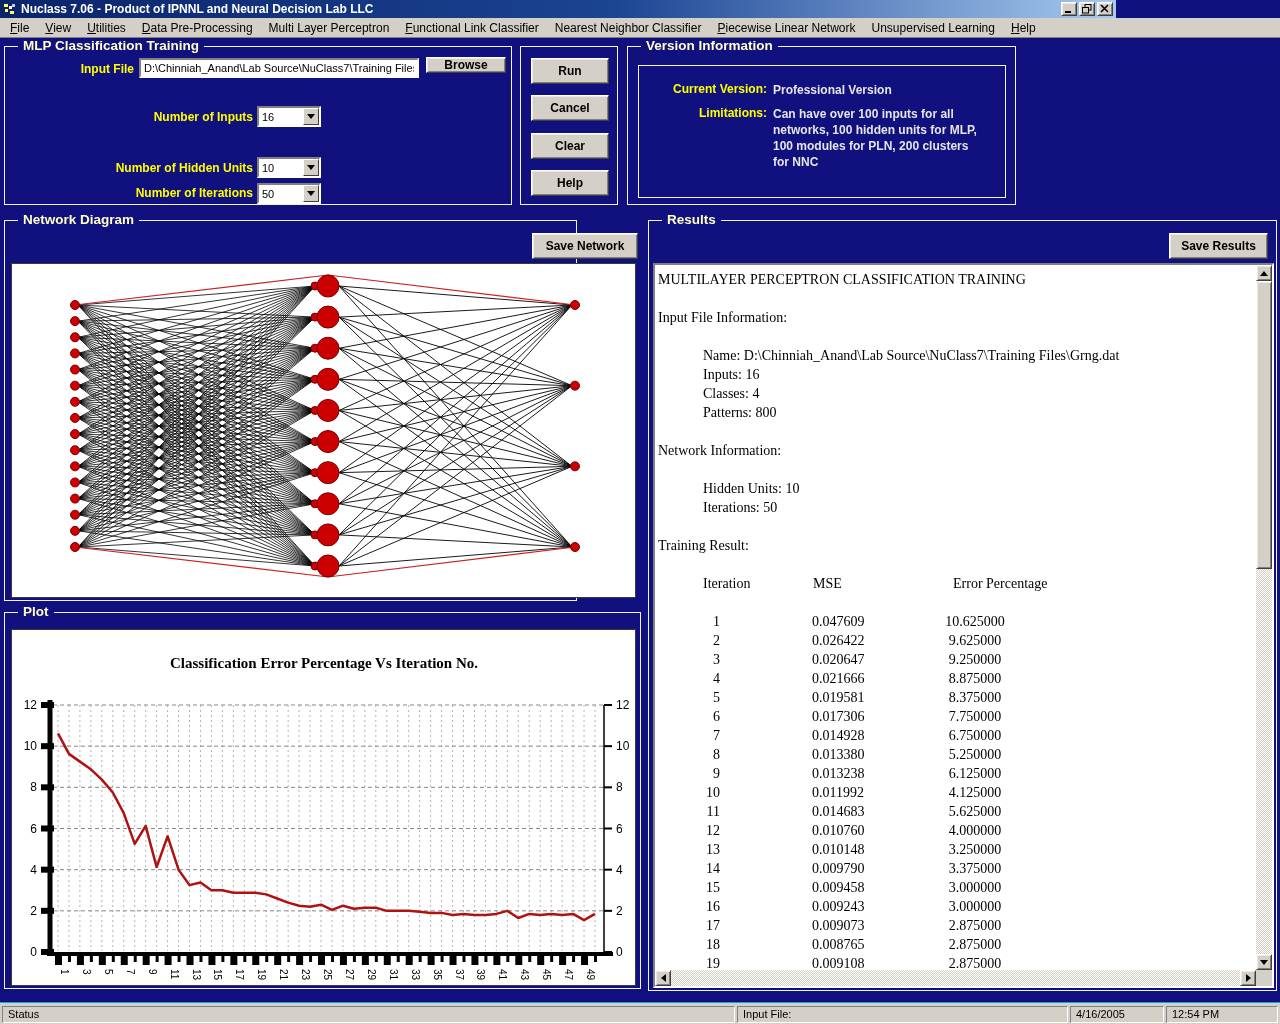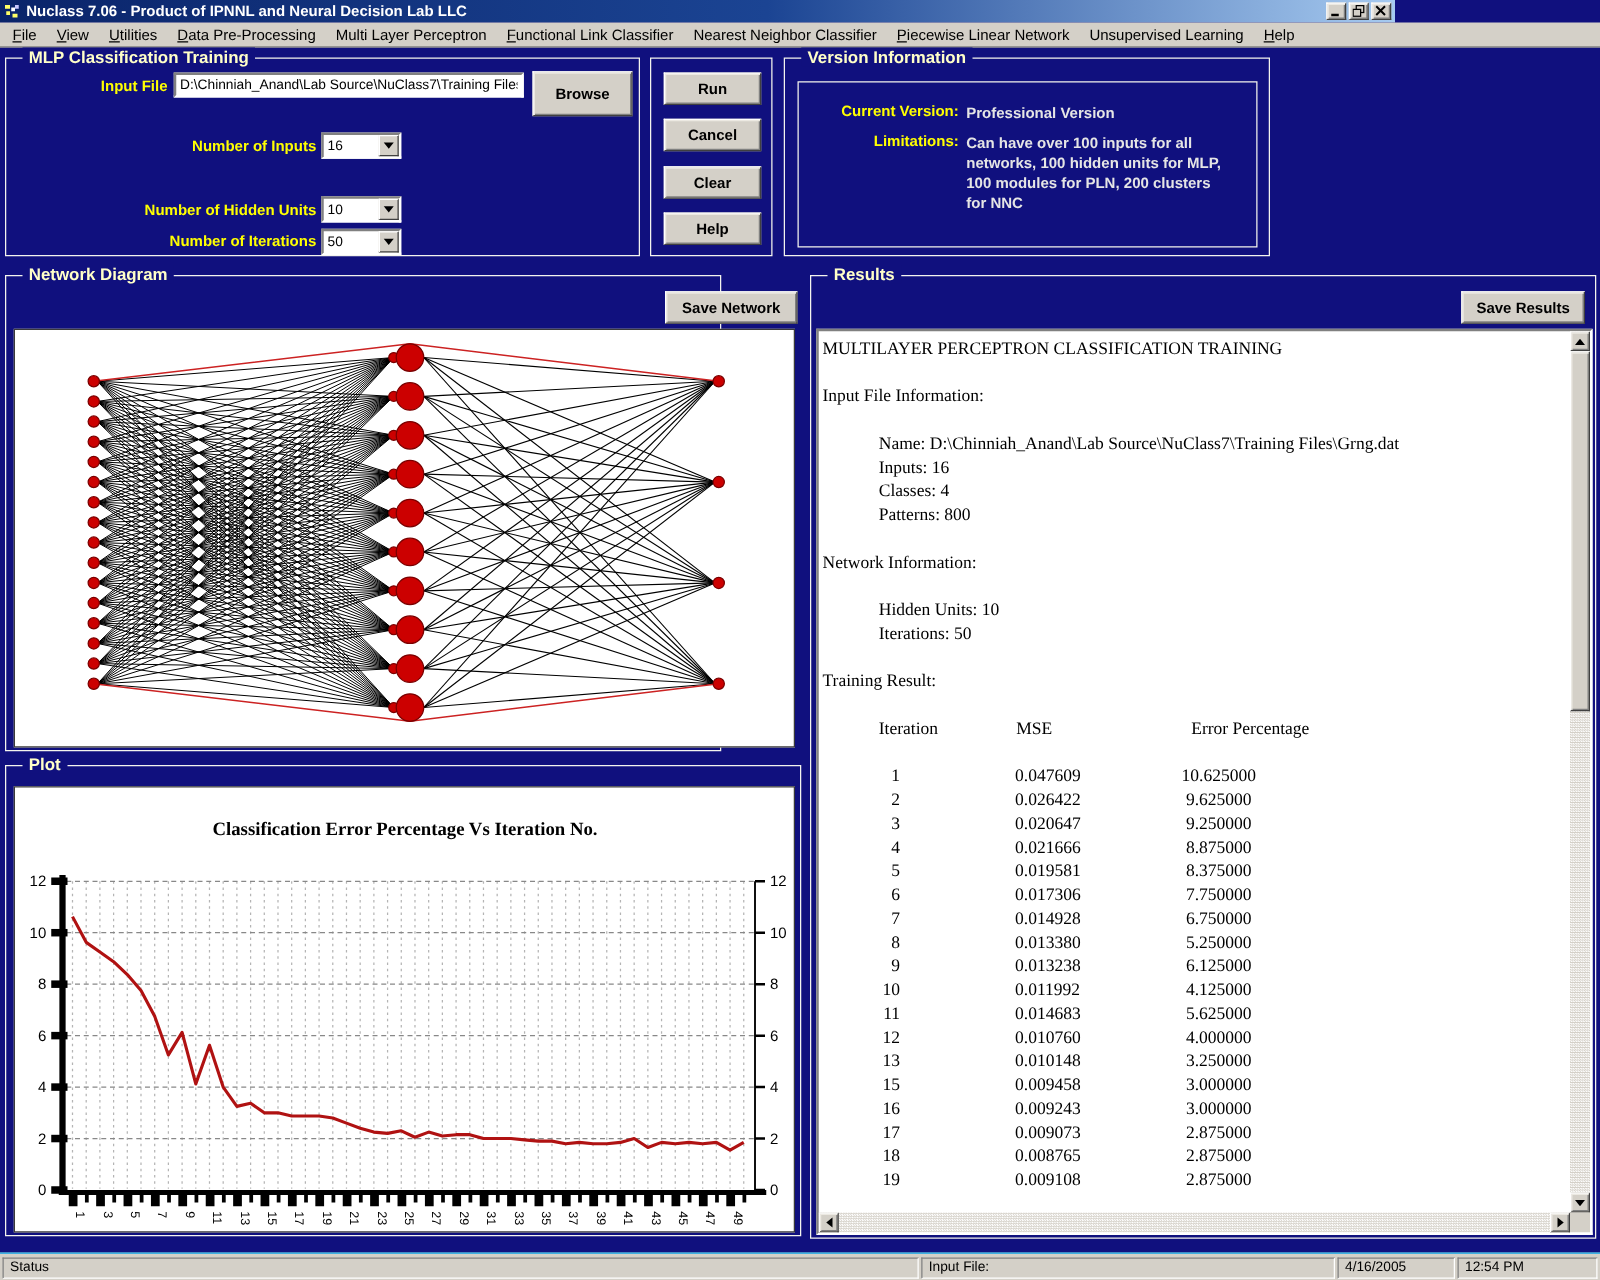--- a/index.html
+++ b/index.html
@@ -122,21 +122,21 @@
     <span class="menu-item">Nearest Neighbor Classifier</span>
     <span class="menu-item"><u>P</u>iecewise Linear Network</span>
     <span class="menu-item">Unsupervised Learning</span>
     <span class="menu-item"><u>H</u>elp</span>
   </div>
 
 <div class="group" style="left:4px;top:46px;width:508px;height:159px;">
   <span class="group-title">MLP Classification Training</span>
   <span class="label-y" style="left:0;top:15px;width:129px;">Input File</span>
   <input class="fileinput sunken" style="left: 134px; top: 11px; width: 280px; height: 20px;" value="D:\Chinniah_Anand\Lab Source\NuClass7\Training Files">
-  <button class="btn3d" style="left:421px;top:10px;width:80px;height:36px;">Browse</button>
+  <button class="btn3d" style="left:421px;top:10px;width:80px;height:16px;">Browse</button>
 
   <span class="label-y" style="left:0;top:63px;width:248px;">Number of Inputs</span>
   <div class="combo" style="left:252px;top:59px;width:64px;height:21px;">
     <span class="combo-val">16</span>
     <span class="combo-btn">
         <span class="tri-down"></span>
       </span>
   </div>
 
   <span class="label-y" style="left:0;top:114px;width:248px;">Number of Hidden Units</span>
@@ -516,20 +516,25 @@
           <span class="rc1">12</span>
           <span class="rc2">0.010760</span>
           <span class="rc3">4.000000</span>
         </div>
           <div class="rrow">
           <span class="rc1">13</span>
           <span class="rc2">0.010148</span>
           <span class="rc3">3.250000</span>
         </div>
           <div class="rrow">
+          <span class="rc1">14</span>
+          <span class="rc2">0.009790</span>
+          <span class="rc3">3.375000</span>
+        </div>
+          <div class="rrow">
           <span class="rc1">15</span>
           <span class="rc2">0.009458</span>
           <span class="rc3">3.000000</span>
         </div>
           <div class="rrow">
           <span class="rc1">16</span>
           <span class="rc2">0.009243</span>
           <span class="rc3">3.000000</span>
         </div>
           <div class="rrow">

